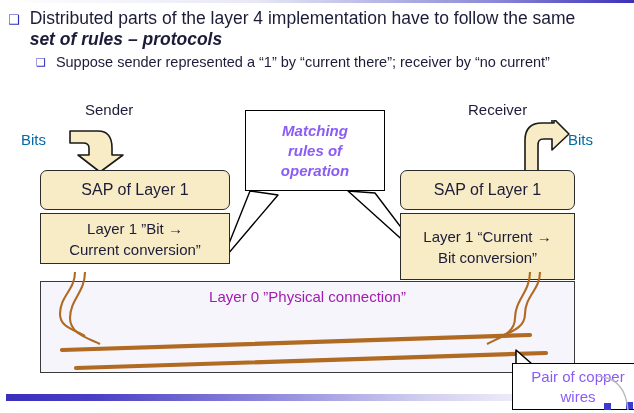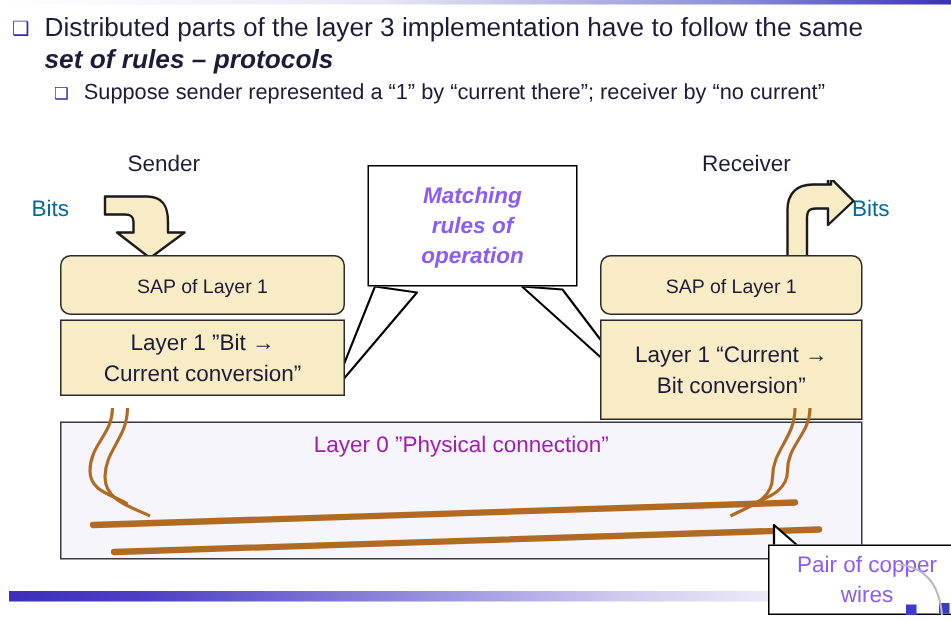--- a/index.html
+++ b/index.html
@@ -93,21 +93,21 @@
   }
 
   .sap-box {
     position: absolute;
     background: #f7ecc6;
     border: 1.6px solid #2b2b2b;
     border-radius: 7px;
     display: flex;
     align-items: center;
     justify-content: center;
-    font-size: 13px;
+    font-size: 16px;
     color: #1c1c38;
     box-sizing: border-box;
   }
   .conv-box {
     position: absolute;
     background: #f7ecc6;
     border: 1.6px solid #2b2b2b;
     display: flex;
     align-items: center;
     justify-content: center;
@@ -171,21 +171,21 @@
 <body>
 
 <div id="top-rule"></div>
 <div id="bottom-rule"></div>
 
 <div id="bullets">
 
   <div class="bullet-row bullet-l1">
     <span class="bullet-mark">❑</span>
     <span class="bullet-text">
-      <span>Distributed parts of the layer 3 implementation have to follow the same</span>
+      <span>Distributed parts of the layer 4 implementation have to follow the same</span>
       <br>
       <span class="strong-italic">set of rules</span><span class="strong-italic"> – protocols</span>
     </span>
   </div>
 
   <div class="bullet-row bullet-l2">
     <span class="bullet-mark">❑</span>
     <span class="bullet-text">Suppose sender represented a “1” by “current there”; receiver by “no current”</span>
   </div>
 

